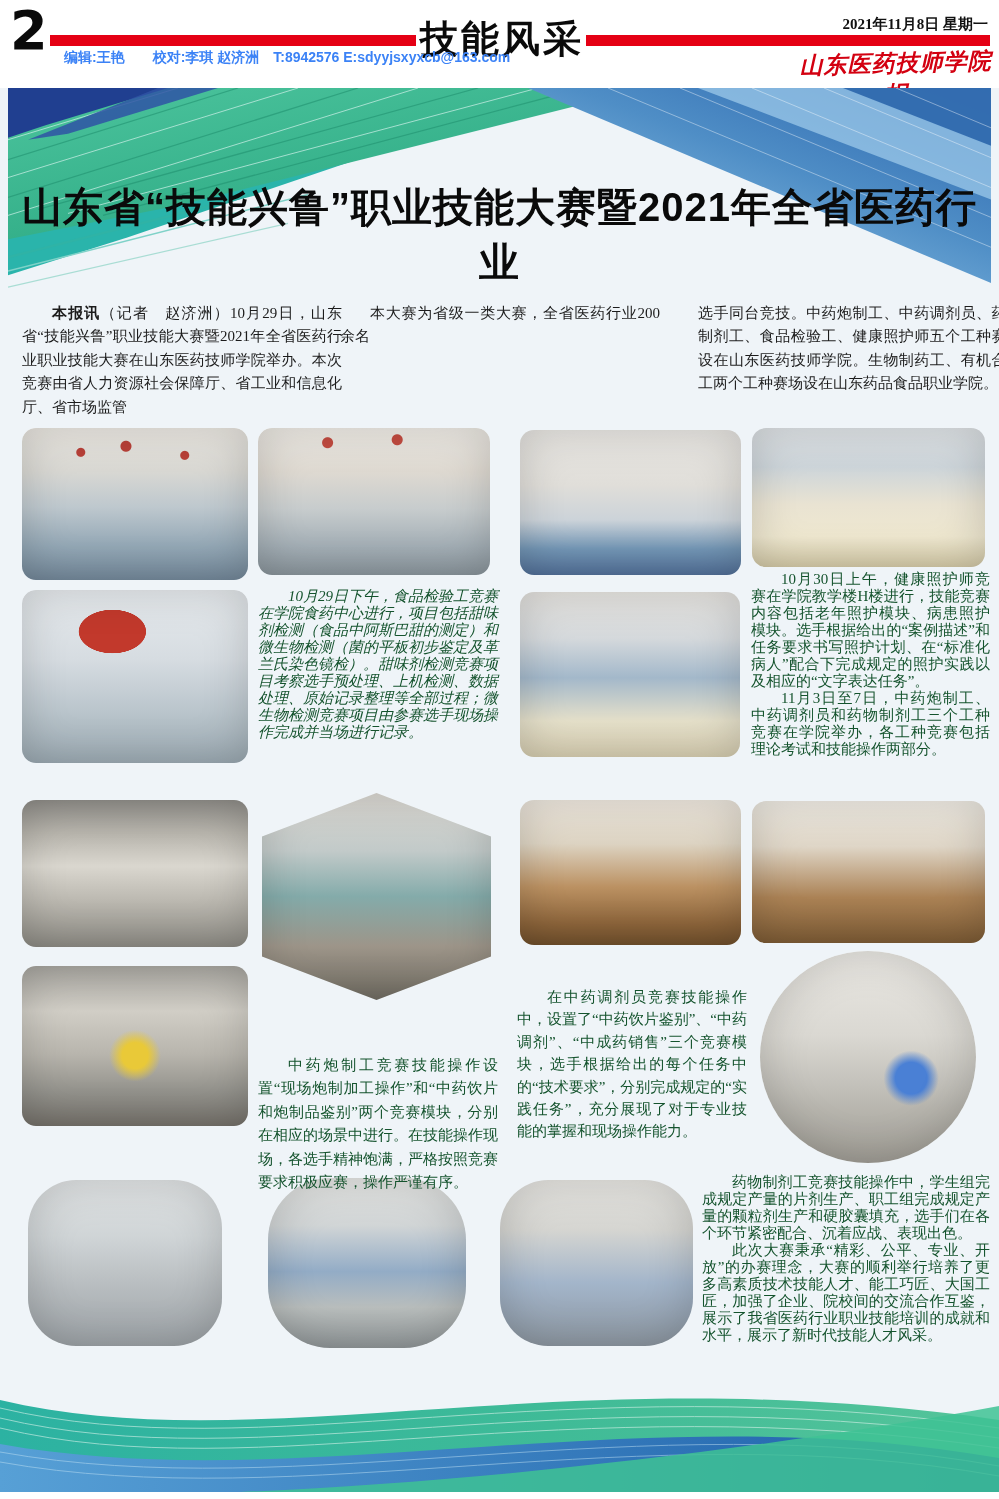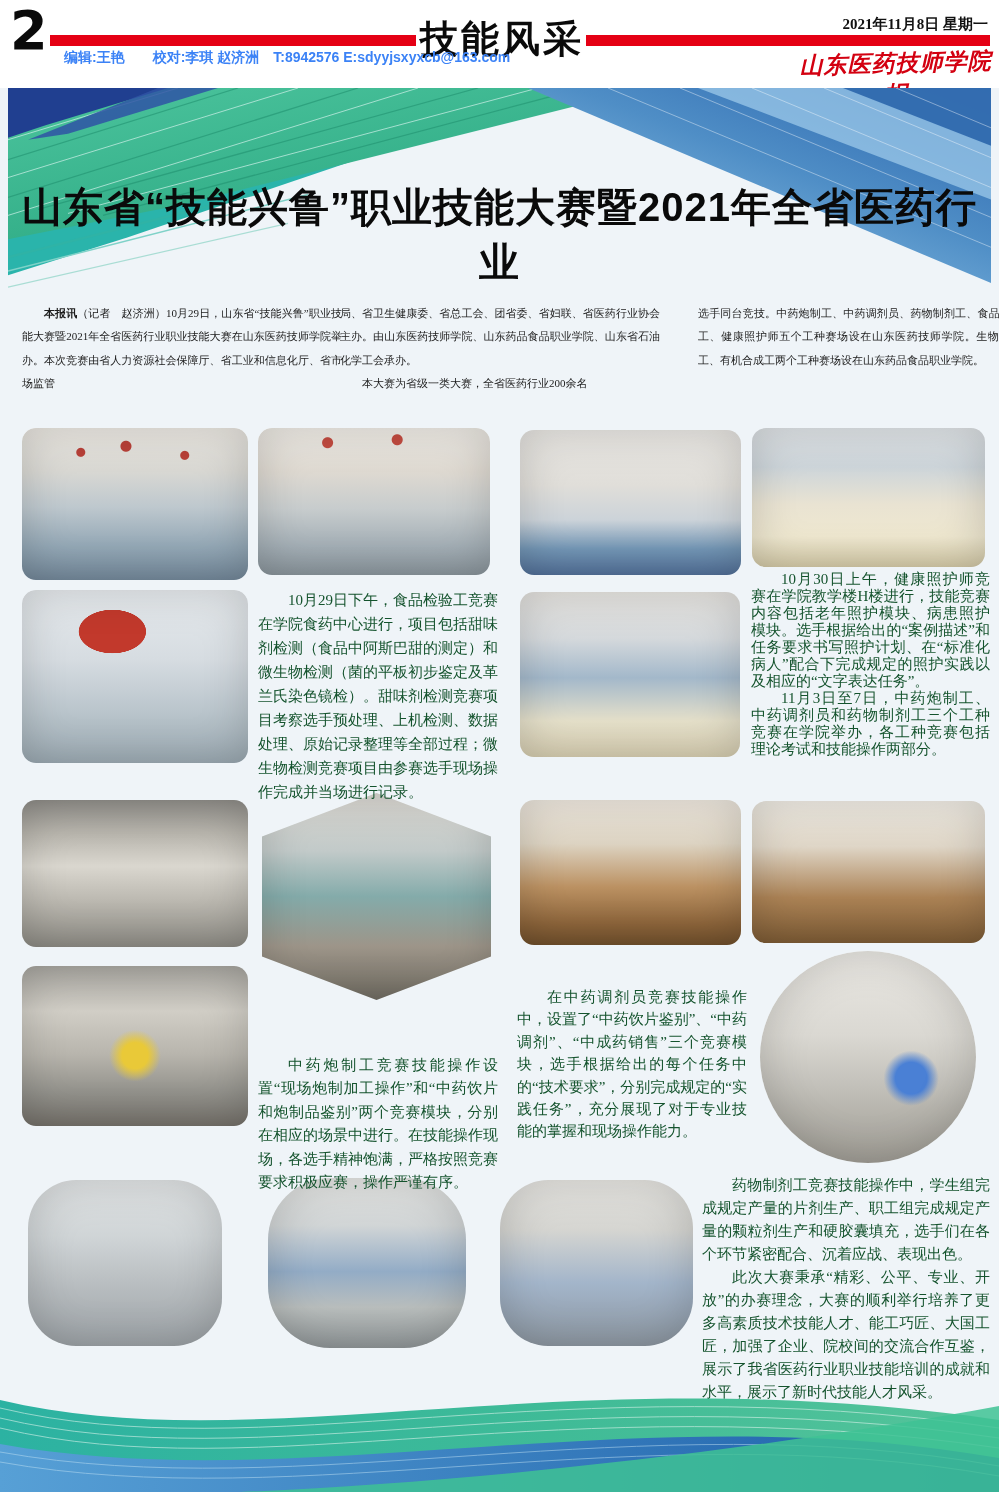--- a/index.html
+++ b/index.html
@@ -27,35 +27,35 @@
 
   
   .banner { position:absolute; left:8px; top:88px; width:983px; height:214px; overflow:hidden; }
   .banner-art { position:absolute; inset:0; width:100%; height:100%; }
   .hl { position:absolute; left:0; width:100%; text-align:center;
         font-family:"Liberation Sans","DejaVu Sans",sans-serif;
         font-weight:900; font-size:40px; color:#0a0a0a; letter-spacing:1px; }
   .hl1 { top:92px; } .hl2 { top:141px; }
 
   
-  .col { position:absolute; top:302px; width:320px; font-size:11px; line-height:23.4px;
+  .col { position:absolute; top:302px; width:320px; font-size:15px; line-height:23.4px;
          color:#1c1c1c; text-align:justify; }
   .col p { margin:0; }
   .col1 { left:22px; } .col2 { left:340px; } .col3 { left:662px; width:324px;margin-left:36px; }
   .para { text-indent:2em; }
   .lead { font-weight:900; }
 
   
   .caption { position:absolute; font-size:15px; color:#14532d; text-align:justify; }
   .caption p { margin:0; }
-  .cap-a { left:258px; top:588px; width:240px; line-height:24px; }
+  .cap-a { left:258px; top:588px; width:240px; line-height:17px;font-style:italic; }
   .cap-b { left:751px; top:571px; width:239px; line-height:17px; }
   .cap-c { left:258px; top:1006px; width:240px; line-height:23.4px;margin-top:48px; }
   .cap-d { left:517px; top:986px; width:230px; line-height:22.4px; }
-  .cap-e { left:702px; top:1174px; width:288px; line-height:23px; }
+  .cap-e { left:702px; top:1174px; width:288px; line-height:17px; }
 
   
   .photo { position:absolute; border-radius:14px; box-shadow:inset 0 0 46px rgba(0,0,0,.18); }
   .p1 { left:22px;  top:428px; width:226px; height:152px; }
   .p2 { left:258px; top:428px; width:232px; height:147px; }
   .p3 { left:520px; top:430px; width:221px; height:145px; }
   .p4 { left:752px; top:428px; width:233px; height:139px; }
   .p5 { left:22px;  top:590px; width:226px; height:173px; }
   .p6 { left:520px; top:592px; width:220px; height:165px; }
   .p7 { left:22px;  top:800px; width:226px; height:147px; }
@@ -134,21 +134,20 @@
         <path d="M0,200 L280,136" stroke="#a9ddd4" stroke-width="1.2"></path>
       </g>
     </svg>
     <div class="hl hl1">山东省“技能兴鲁”职业技能大赛暨2021年全省医药行业</div>
   </div>
 
   <div class="col col1">
     <p class="para"><span class="lead">本报讯</span><span>（记者　赵济洲）10月29日，山东省“技能兴鲁”职业技能大赛暨2021年全省医药行业职业技能大赛在山东医药技师学院举办。本次竞赛由省人力资源社会保障厅、省工业和信息化厅、省市场监管</span></p>
   </div>
   <div class="col col2">
-    <p>局、省卫生健康委、省总工会、团省委、省妇联、省医药行业协会主办。由山东医药技师学院、山东药品食品职业学院、山东省石油化学工会承办。</p>
     <p class="para">本大赛为省级一类大赛，全省医药行业200余名</p>
   </div>
   <div class="col col3">
     <p>选手同台竞技。中药炮制工、中药调剂员、药物制剂工、食品检验工、健康照护师五个工种赛场设在山东医药技师学院。生物制药工、有机合成工两个工种赛场设在山东药品食品职业学院。</p>
   </div>
 
   <div class="photo p1" style="background: radial-gradient(circle at 26% 16%, rgb(184, 64, 56) 4px, rgba(0, 0, 0, 0) 5px), radial-gradient(circle at 46% 12%, rgb(184, 64, 56) 5px, rgba(0, 0, 0, 0) 6px), radial-gradient(circle at 72% 18%, rgb(184, 64, 56) 4px, rgba(0, 0, 0, 0) 5px), linear-gradient(rgb(236, 233, 227) 0%, rgb(217, 216, 211) 28%, rgb(190, 200, 206) 52%, rgb(147, 167, 181) 78%, rgb(116, 137, 155) 100%);"></div>
   <div class="photo p2" style="background: radial-gradient(circle at 30% 10%, rgb(194, 75, 64) 5px, rgba(0, 0, 0, 0) 6px), radial-gradient(circle at 60% 8%, rgb(194, 75, 64) 5px, rgba(0, 0, 0, 0) 6px), linear-gradient(rgb(239, 236, 230) 0%, rgb(222, 217, 209) 30%, rgb(199, 204, 205) 55%, rgb(164, 175, 182) 80%, rgb(139, 150, 157) 100%);"></div>
   <div class="photo p3" style="background: linear-gradient(rgb(234, 232, 228) 0%, rgb(224, 222, 217) 38%, rgb(204, 211, 217) 62%, rgb(115, 150, 181) 82%, rgb(83, 113, 154) 100%);"></div>
   <div class="photo p4" style="background: linear-gradient(rgb(224, 228, 231) 0%, rgb(205, 213, 218) 28%, rgb(233, 227, 210) 55%, rgb(239, 232, 208) 78%, rgb(213, 203, 168) 100%);"></div>

